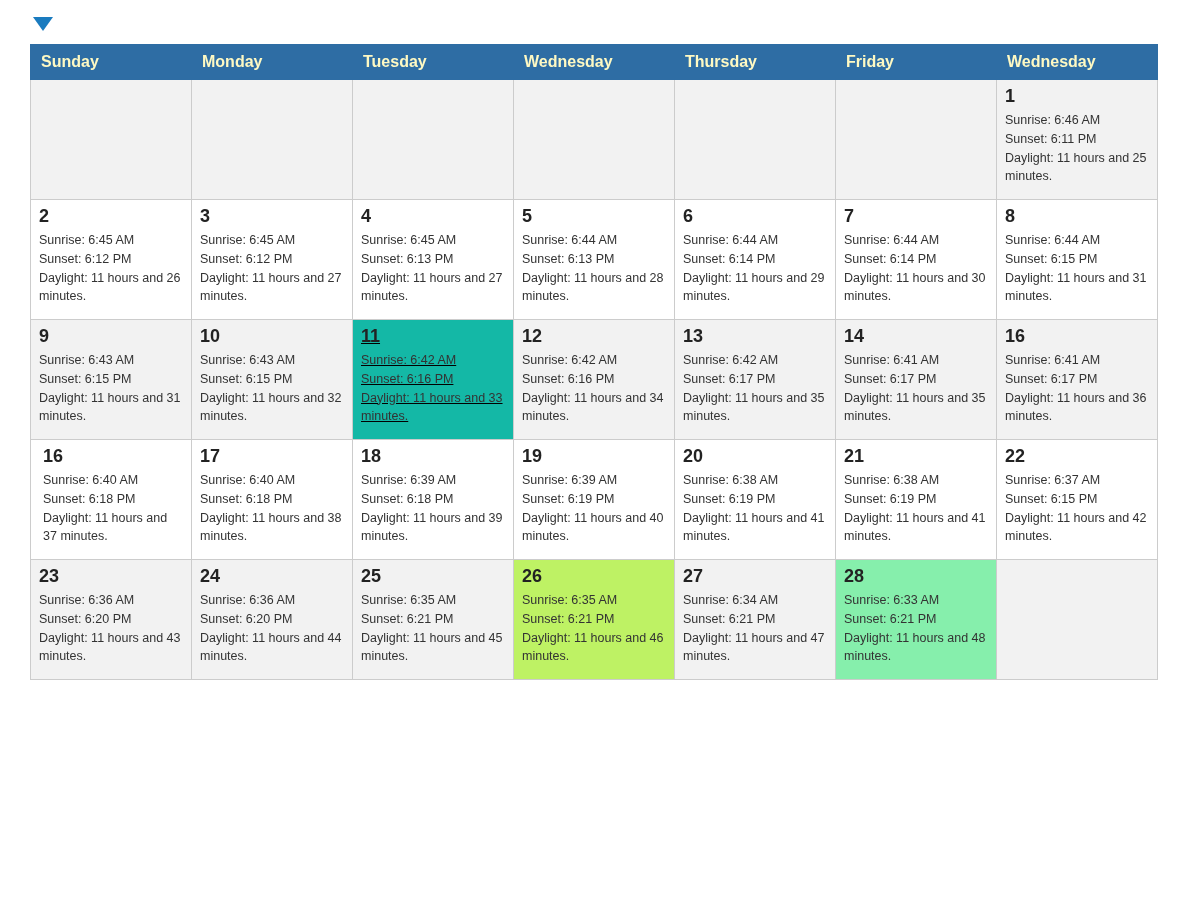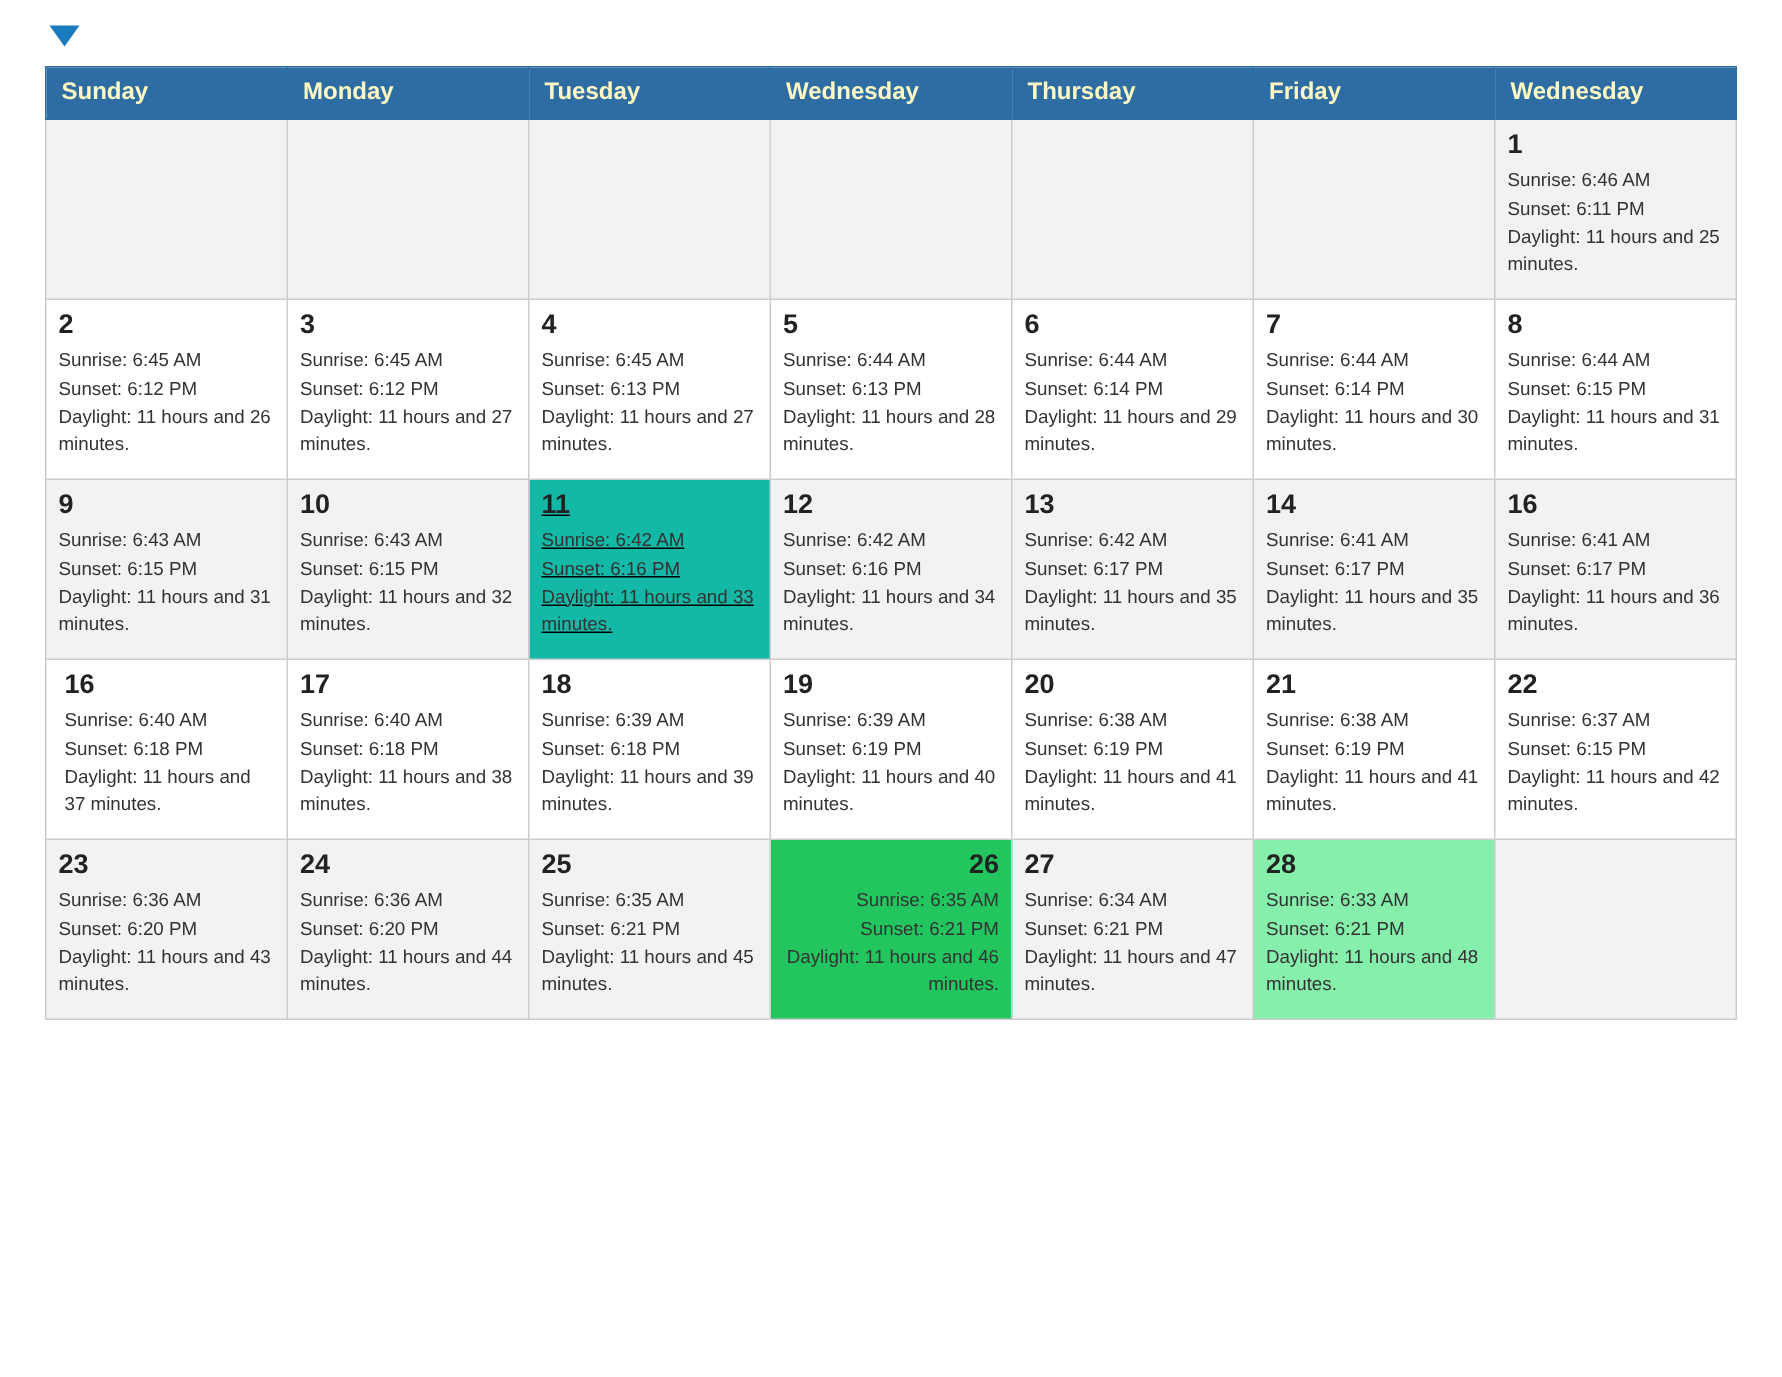--- a/index.html
+++ b/index.html
@@ -289,21 +289,21 @@
           <div class="day-info" style="white-space: pre-line;">Sunrise: 6:36 AM
 Sunset: 6:20 PM
 Daylight: 11 hours and 44 minutes.</div>
         </td>
         <td style="background-color: rgb(242, 242, 242);">
           <span class="day-number">25</span>
           <div class="day-info" style="white-space: pre-line;">Sunrise: 6:35 AM
 Sunset: 6:21 PM
 Daylight: 11 hours and 45 minutes.</div>
         </td>
-        <td style="background-color: #22c55e; text-align: right;">
+        <td style="background-color: #bef264;">
           <span class="day-number">26</span>
           <div class="day-info" style="white-space: pre-line;">Sunrise: 6:35 AM
 Sunset: 6:21 PM
 Daylight: 11 hours and 46 minutes.</div>
         </td>
         <td style="background-color: rgb(242, 242, 242);">
           <span class="day-number">27</span>
           <div class="day-info" style="white-space: pre-line;">Sunrise: 6:34 AM
 Sunset: 6:21 PM
 Daylight: 11 hours and 47 minutes.</div>

